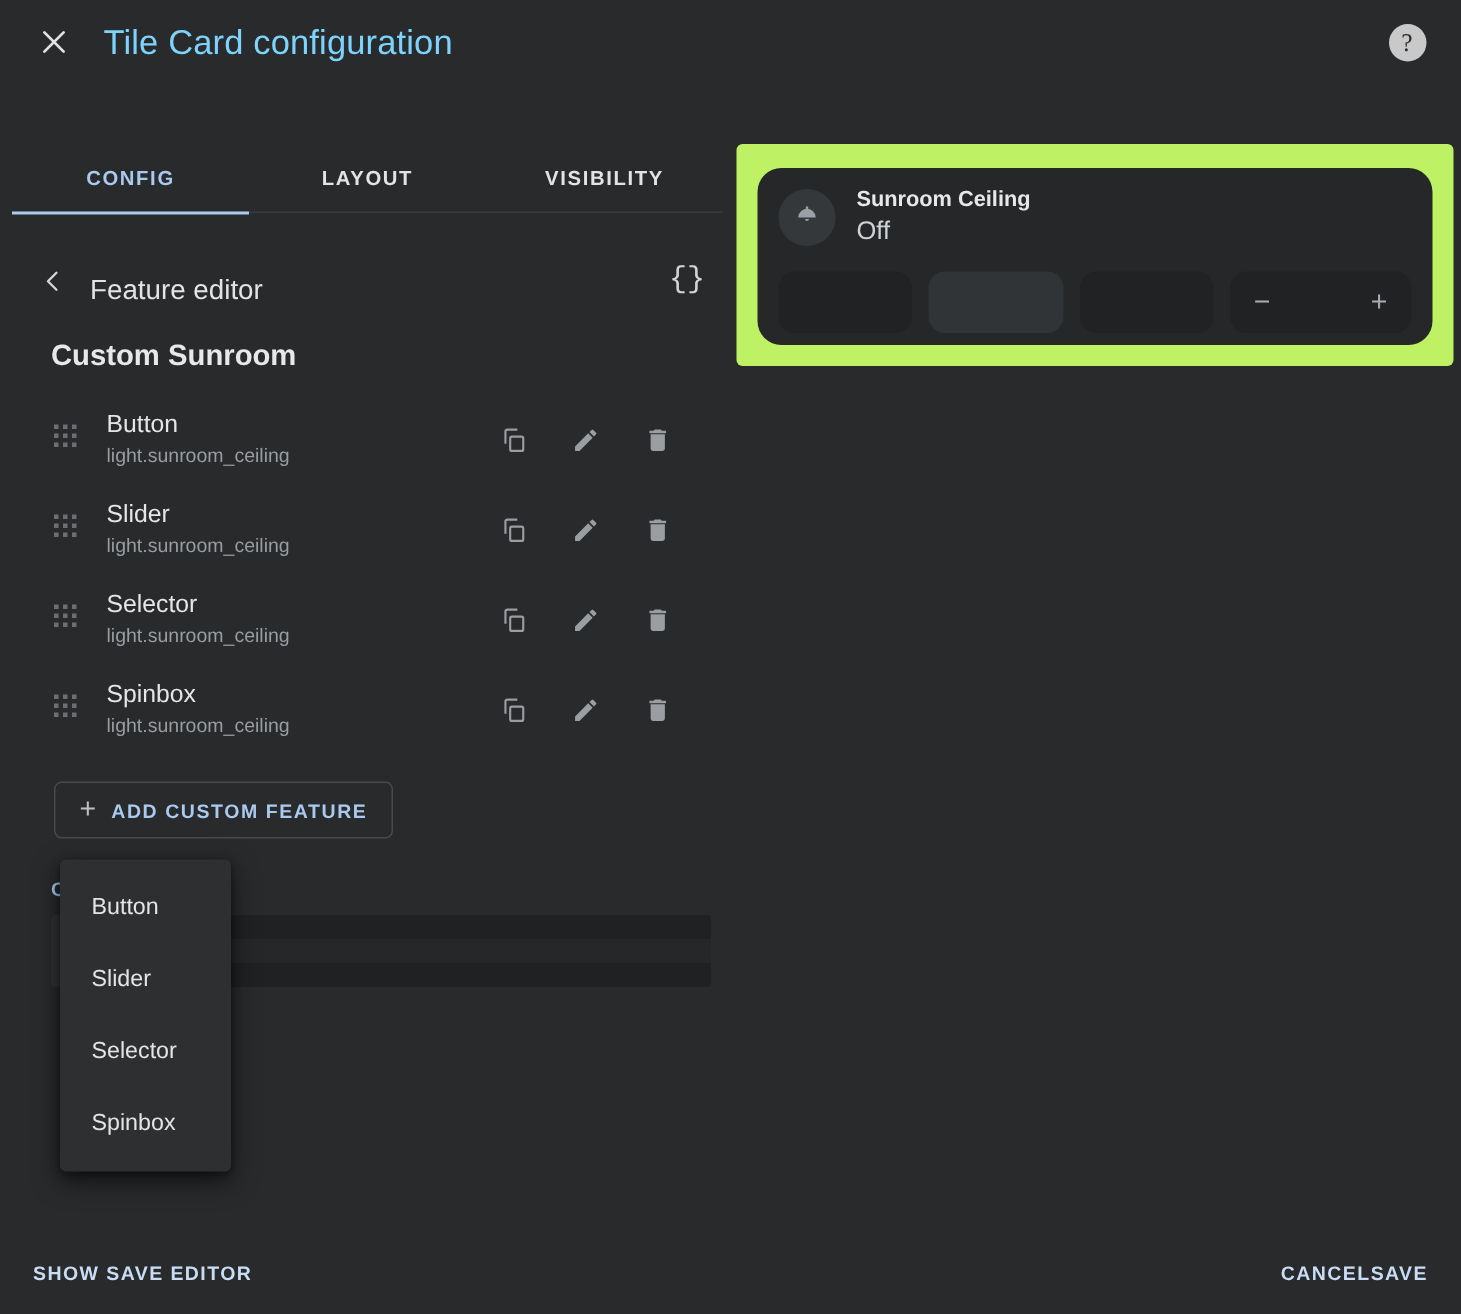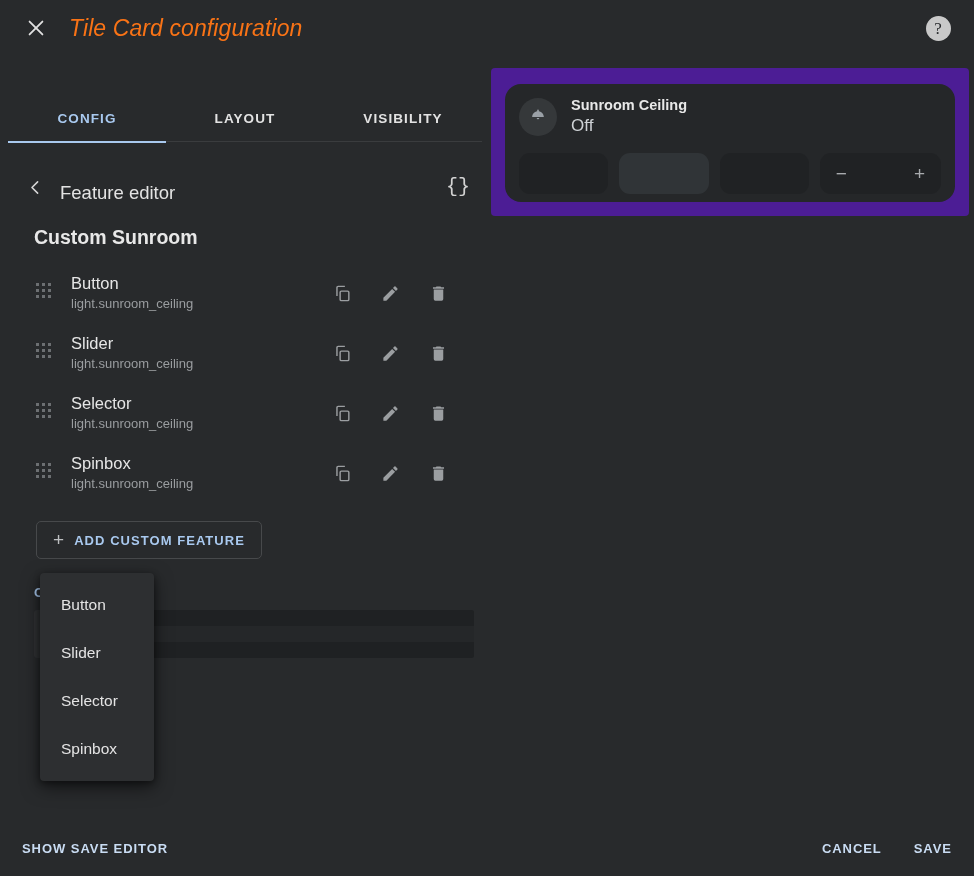--- a/index.html
+++ b/index.html
@@ -34,25 +34,24 @@
     width: 44px; height: 44px;
     display: flex; align-items: center; justify-content: center;
     border-radius: 50%;
     cursor: pointer;
     color: #e1e1e1;
   }
   .close-btn svg { width: 22px; height: 22px; }
   .dialog-title {
     font-size: 23px;
     font-weight: 400;
-    color: #f97316;
+    color: #7dd3fc;
     margin-left: 11px;
     letter-spacing: .1px;
     white-space: nowrap;
-    font-style: italic;
   }
   .help-btn {
     position: absolute;
     right: 14px; top: 6px;
     width: 44px; height: 44px;
     display: flex; align-items: center; justify-content: center;
     cursor: pointer;
   }
   .help-circle {
     width: 25px; height: 25px;
@@ -280,23 +279,23 @@
     padding: 0 21px;
     font-size: 15.5px;
     color: #e4e4e4;
     cursor: pointer;
     white-space: nowrap;
   }
 
   
   .preview-pane {
     position: absolute;
-    left: 491px; top: 68px;
+    left: 491px; top: 96px;
     width: 478px; height: 148px;
-    background: #4c1d95;
+    background: #bef264;
     border-radius: 4px;
   }
   .tile-card {
     position: absolute;
     left: 14px; top: 16px;
     width: 450px; height: 118px;
     background: #252729;
     border-radius: 16px;
     padding: 12px 14px;
   }
@@ -358,21 +357,20 @@
   .footer-link {
     font-size: 13px;
     font-weight: 700;
     letter-spacing: .95px;
     color: #c9dcf3;
     cursor: pointer;
   }
   .footer-right {
     margin-left: auto;
     display: flex;
-    gap: 32px;
   }
   .footer-right .footer-link { color: #c9dcf3; }
 </style>
 </head>
 <body>
 
 <div class="dialog">
 
   <div class="header">
     <div class="close-btn">

